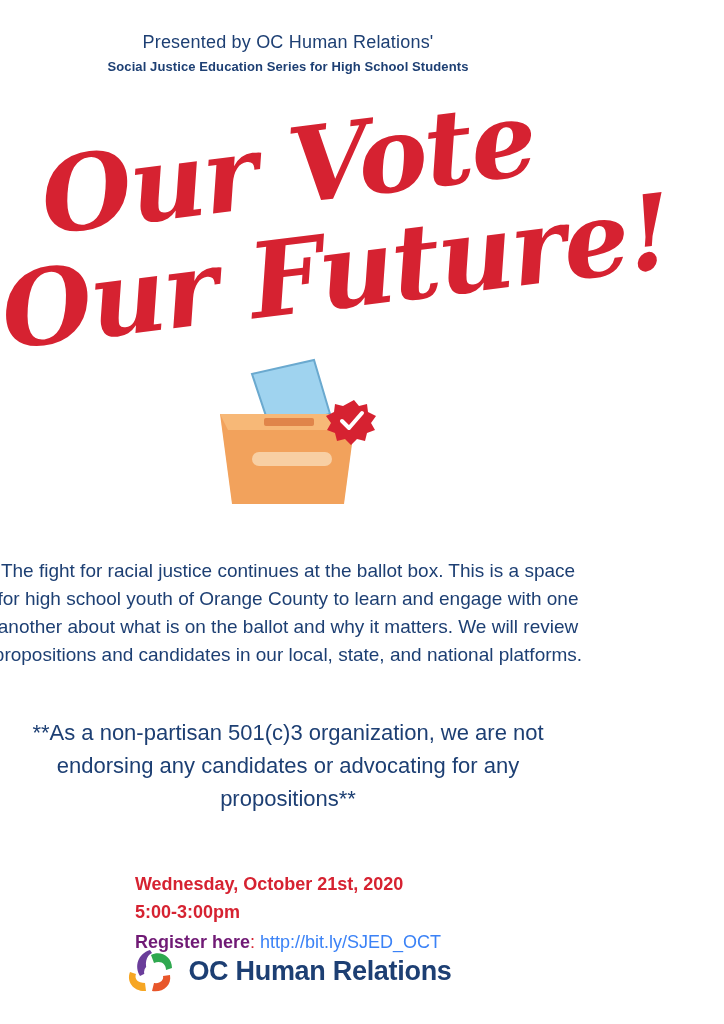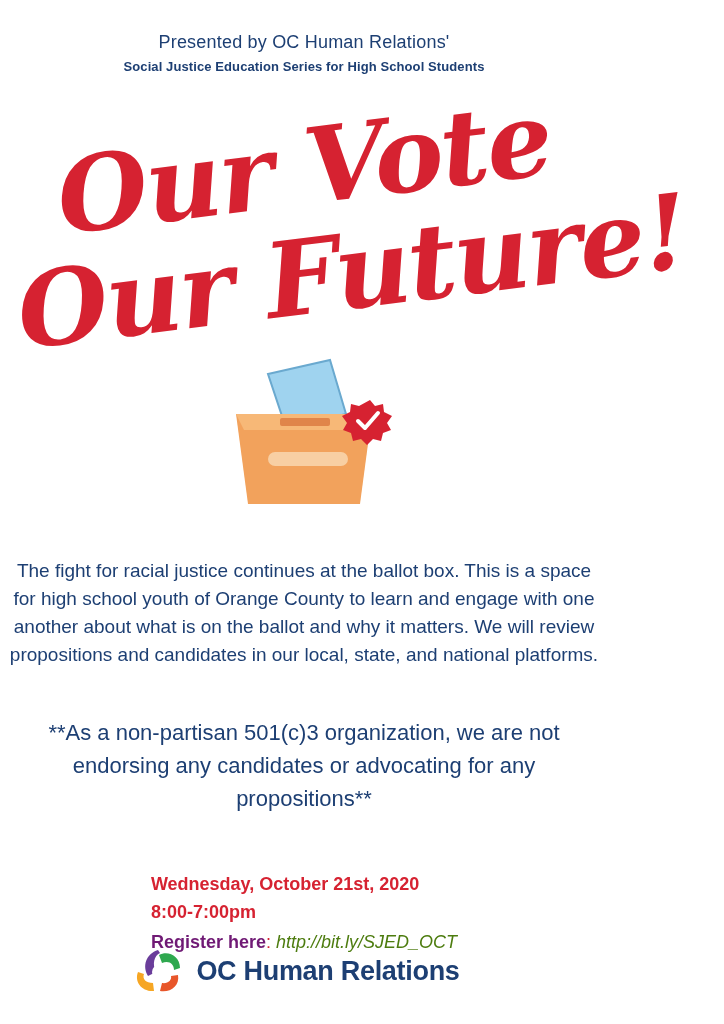--- a/index.html
+++ b/index.html
@@ -15,21 +15,20 @@
     overflow: hidden;
     position: relative;
   }
   .poster {
     width: 576px;
     height: 1024px;
     position: relative;
     display: flex;
     flex-direction: column;
     align-items: center;
-    padding-left: 16px;
   }
 
   
   .header {
     margin-top: 32px;
     text-align: center;
     width: 100%;
   }
   .presented-by {
     font-size: 18px;
@@ -123,23 +122,22 @@
     font-weight: bold;
   }
   .register-line {
     margin-top: 2px;
   }
   .register-label {
     font-weight: bold;
     color: #701a75;
   }
   .register-url {
-    color: #4d7c0f;
+    color: #3b82f6;
     text-decoration: none;
-    font-style: italic;
   }
 
   
   .footer {
     position: absolute;
     bottom: 30px;
     left: 0;
     right: 0;
     display: flex;
     align-items: center;
@@ -195,21 +193,21 @@
   <div class="body-copy">
     <p>The fight for racial justice continues at the ballot box. This is a space for high school youth of Orange County to learn and engage with one another about what is on the ballot and why it matters. We will review propositions and candidates in our local, state, and national platforms.</p>
   </div>
 
   <div class="disclaimer">
     <p>**As a non-partisan 501(c)3 organization, we are not endorsing any candidates or advocating for any propositions**</p>
   </div>
 
   <div class="details">
     <div class="date">Wednesday, October 21st, 2020</div>
-    <div class="time">8:00-7:00pm</div>
+    <div class="time">5:00-3:00pm</div>
     <div class="register-line">
       <span class="register-label">Register here</span><span>: </span><a class="register-url" href="#">http://bit.ly/SJED_OCT</a>
     </div>
   </div>
 
   <div class="footer">
     <span class="logo-mark">
       <svg width="52" height="46" viewBox="0 0 52 46">
         <path d="M26 2 C14 6 10 18 16 28 L24 24 C20 16 22 8 28 5 Z" fill="#6a3d9a"></path>
         <path d="M48 20 C48 8 36 2 27 7 L30 15 C37 12 42 16 42 22 Z" fill="#2fa84f"></path>

